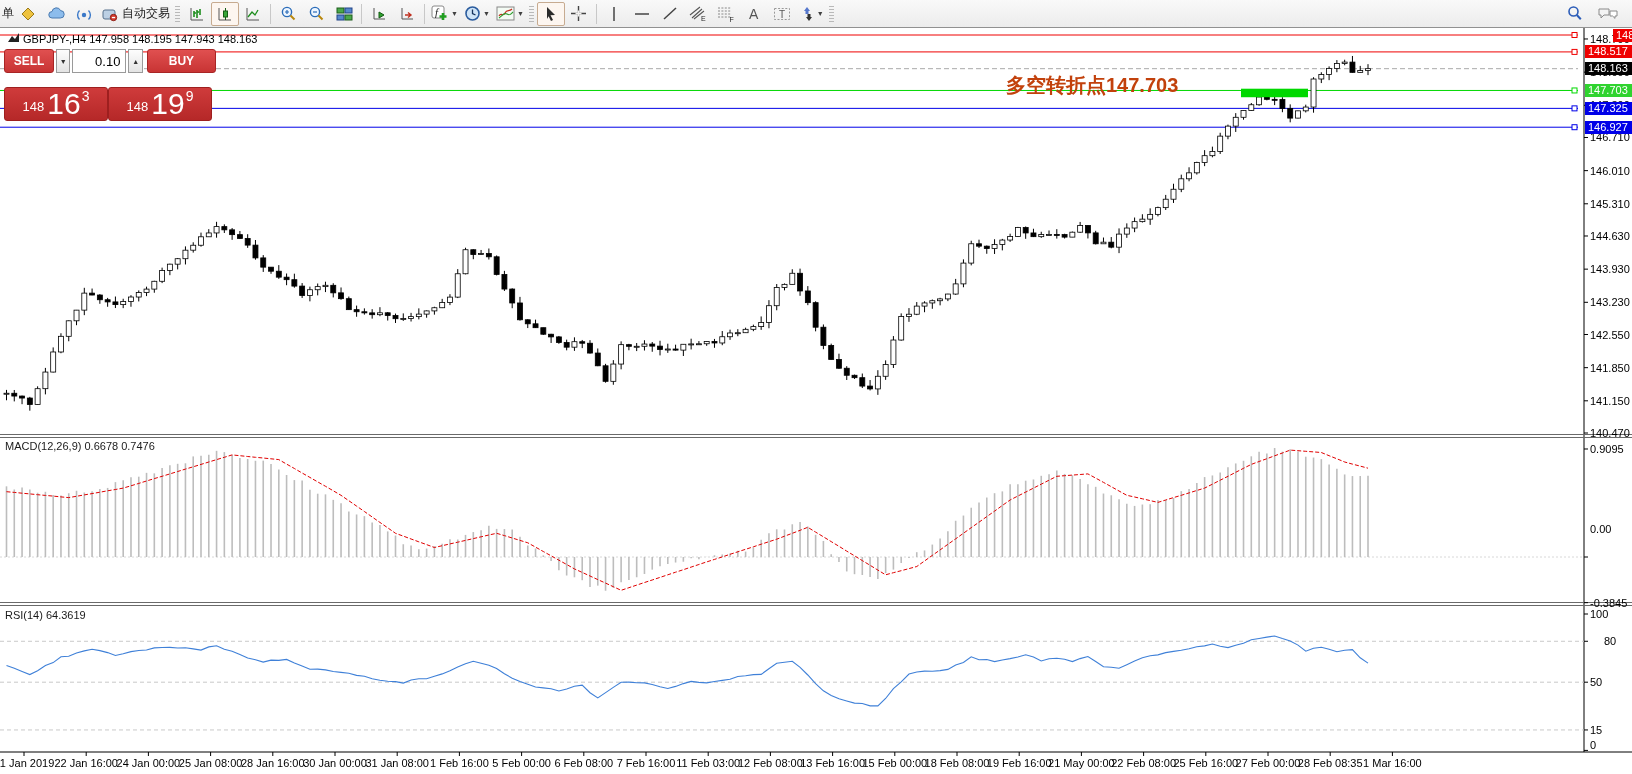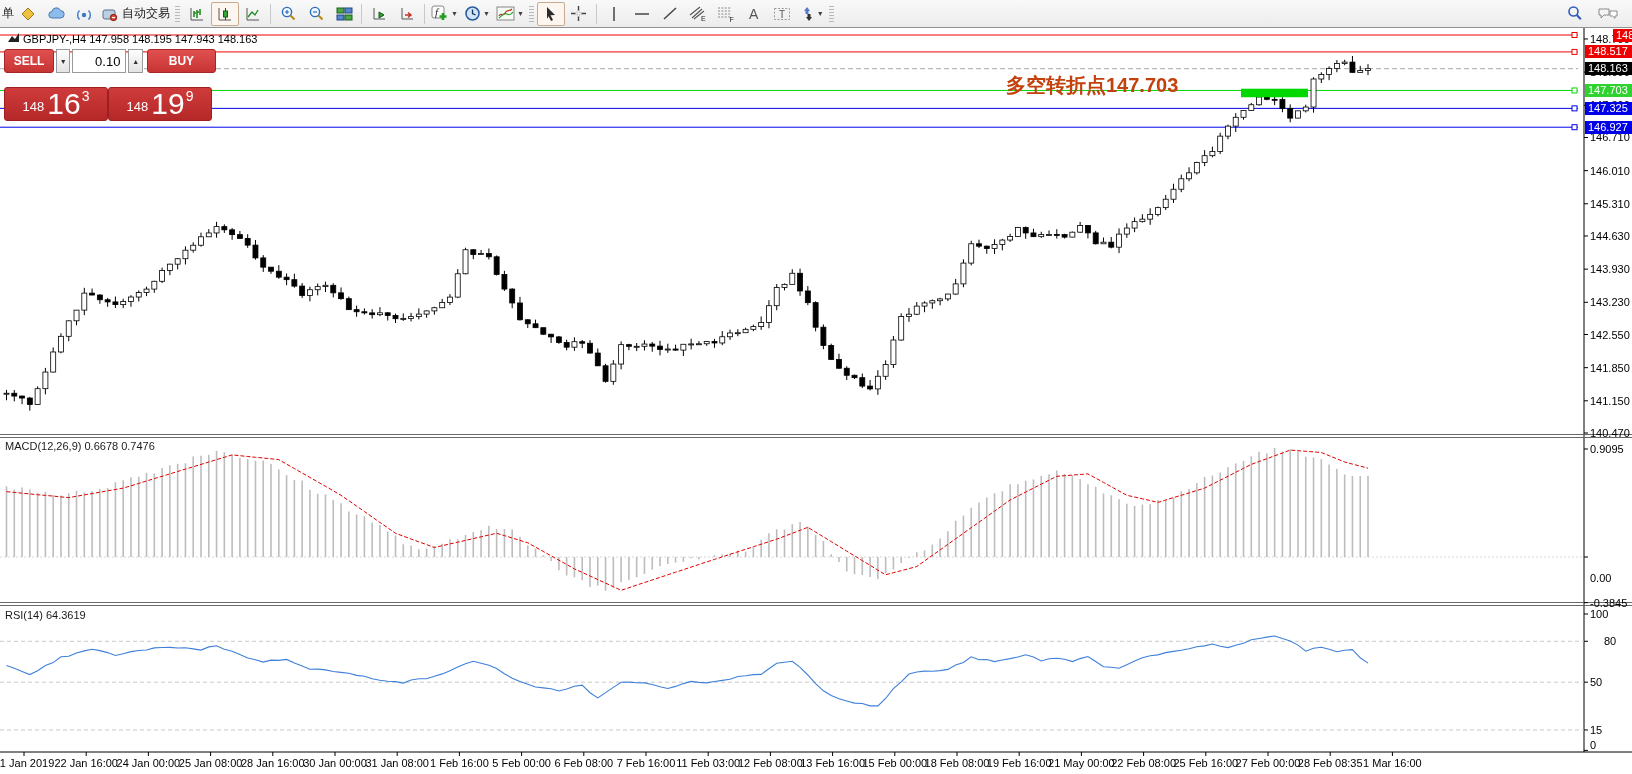--- a/index.html
+++ b/index.html
@@ -960,21 +960,21 @@
       <div class="axlabel" style="top: 361.657px;">141.850</div>
       <div class="axlabel" style="top: 394.809px;">141.150</div>
       <div class="axlabel" style="top: 427.013px;">140.470</div>
       <div class="badge" style="top: 28.5px; background: rgb(239, 0, 0); margin-left: 28px;">148.874</div>
       <div class="badge" style="top: 45.4075px; background: rgb(239, 0, 0);">148.517</div>
       <div class="badge" style="top: 62.173px; background: rgb(0, 0, 0);">148.163</div>
       <div class="badge" style="top: 83.9586px; background: rgb(47, 211, 47);">147.703</div>
       <div class="badge" style="top: 101.861px; background: rgb(0, 0, 232);">147.325</div>
       <div class="badge" style="top: 120.71px; background: rgb(0, 0, 232);">146.927</div>
       <div class="axlabel" style="top: 442.997px;">0.9095</div>
-      <div class="axlabel" style="top: 572px;">0.00</div>
+      <div class="axlabel" style="top: 523px;">0.00</div>
       <div class="axlabel" style="top: 596.659px;">-0.3845</div>
       <div class="axlabel" style="top: 608px;">100</div>
       <div class="axlabel" style="top: 635.28px; padding-left: 14px;">80</div>
       <div class="axlabel" style="top: 676.2px;">50</div>
       <div class="axlabel" style="top: 723.94px;">15</div>
       <div class="axlabel" style="top: 739px;">0</div>
       <div class="tlabel" style="left: 24px;">21 Jan 2019</div>
       <div class="tlabel" style="left: 86.2px;">22 Jan 16:00</div>
       <div class="tlabel" style="left: 148.4px;">24 Jan 00:00</div>
       <div class="tlabel" style="left: 210.6px;">25 Jan 08:00</div>

